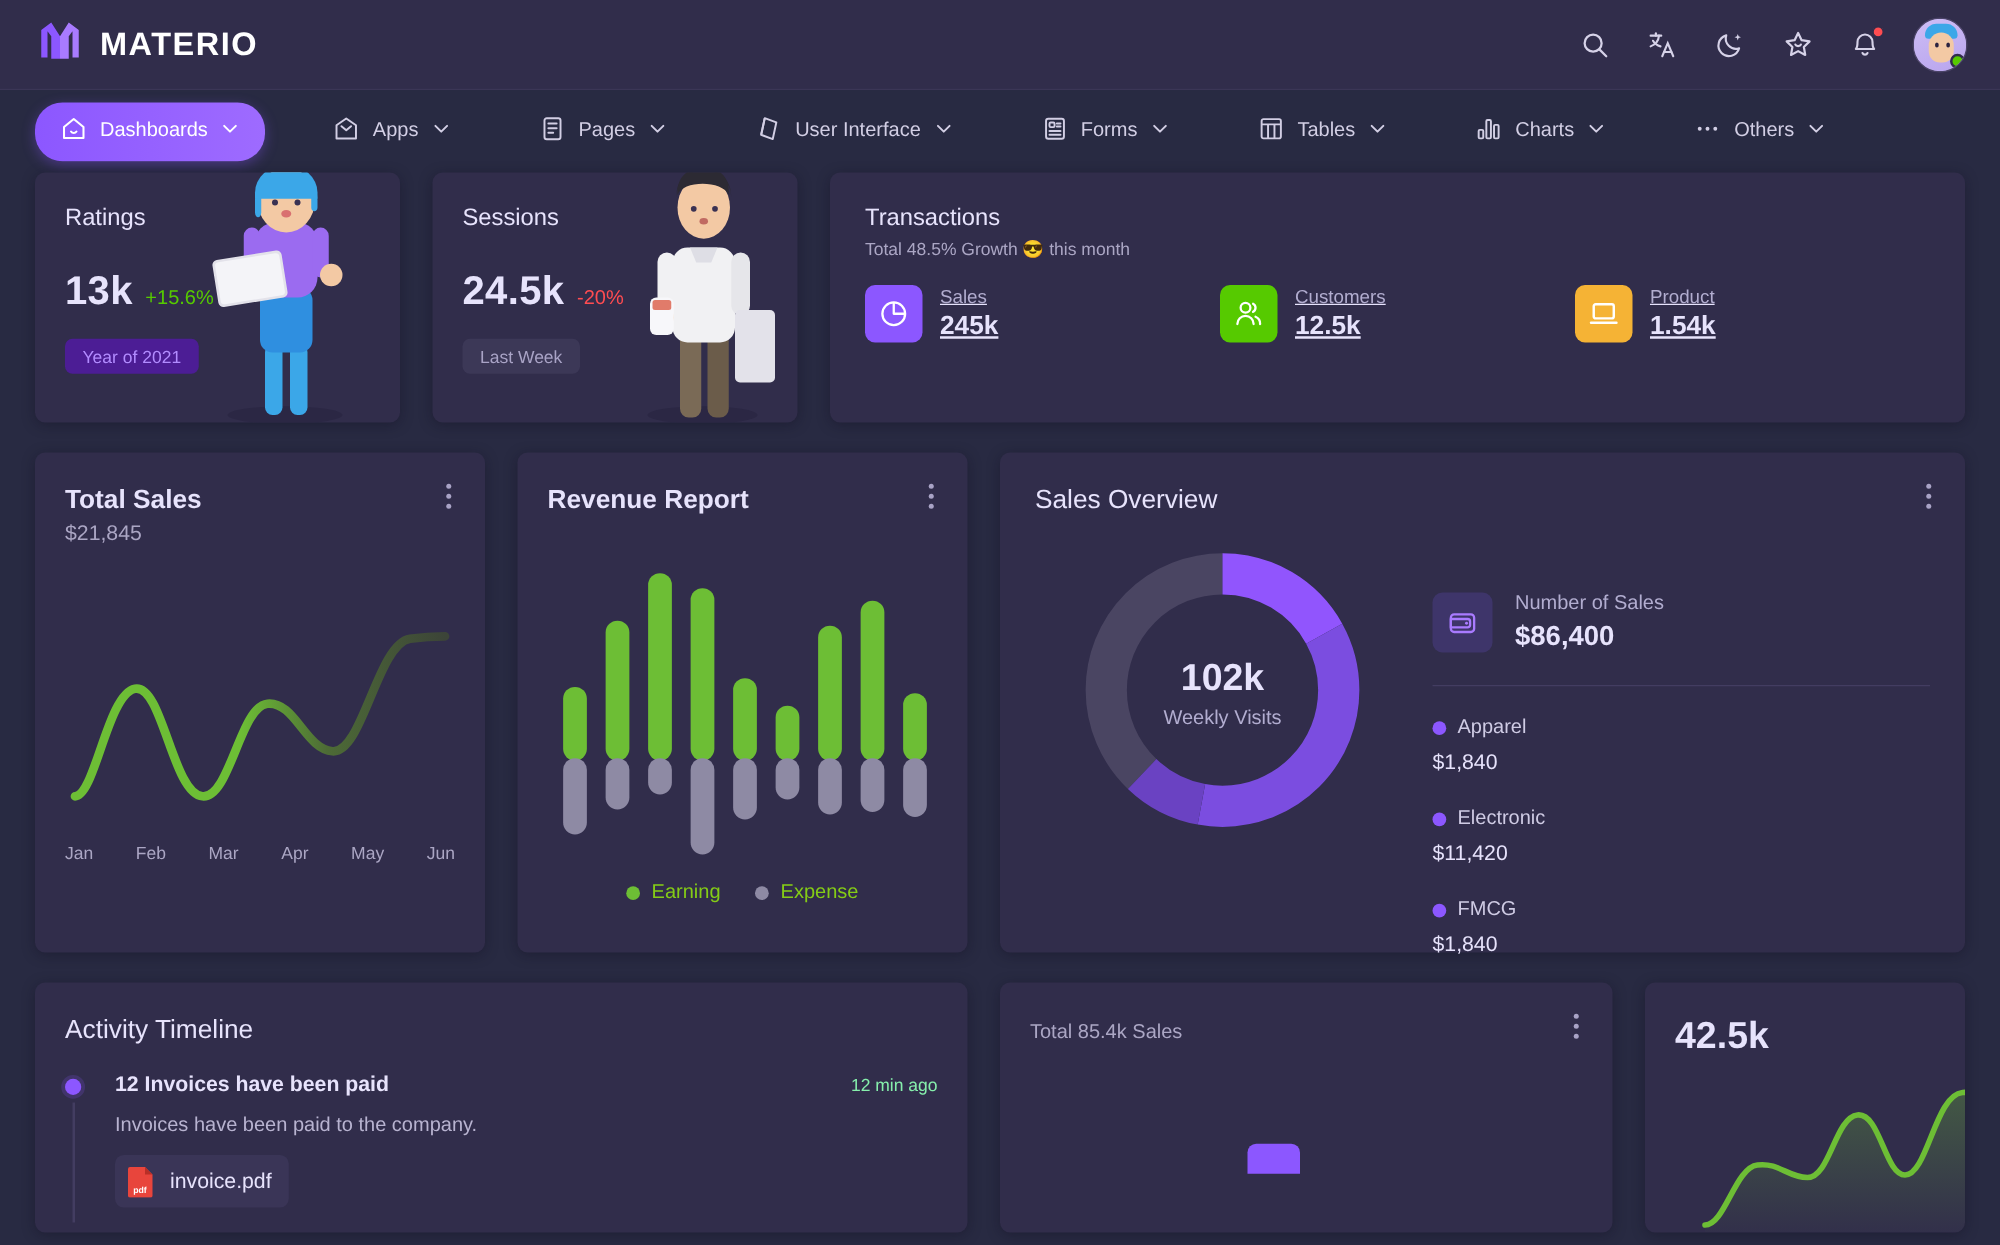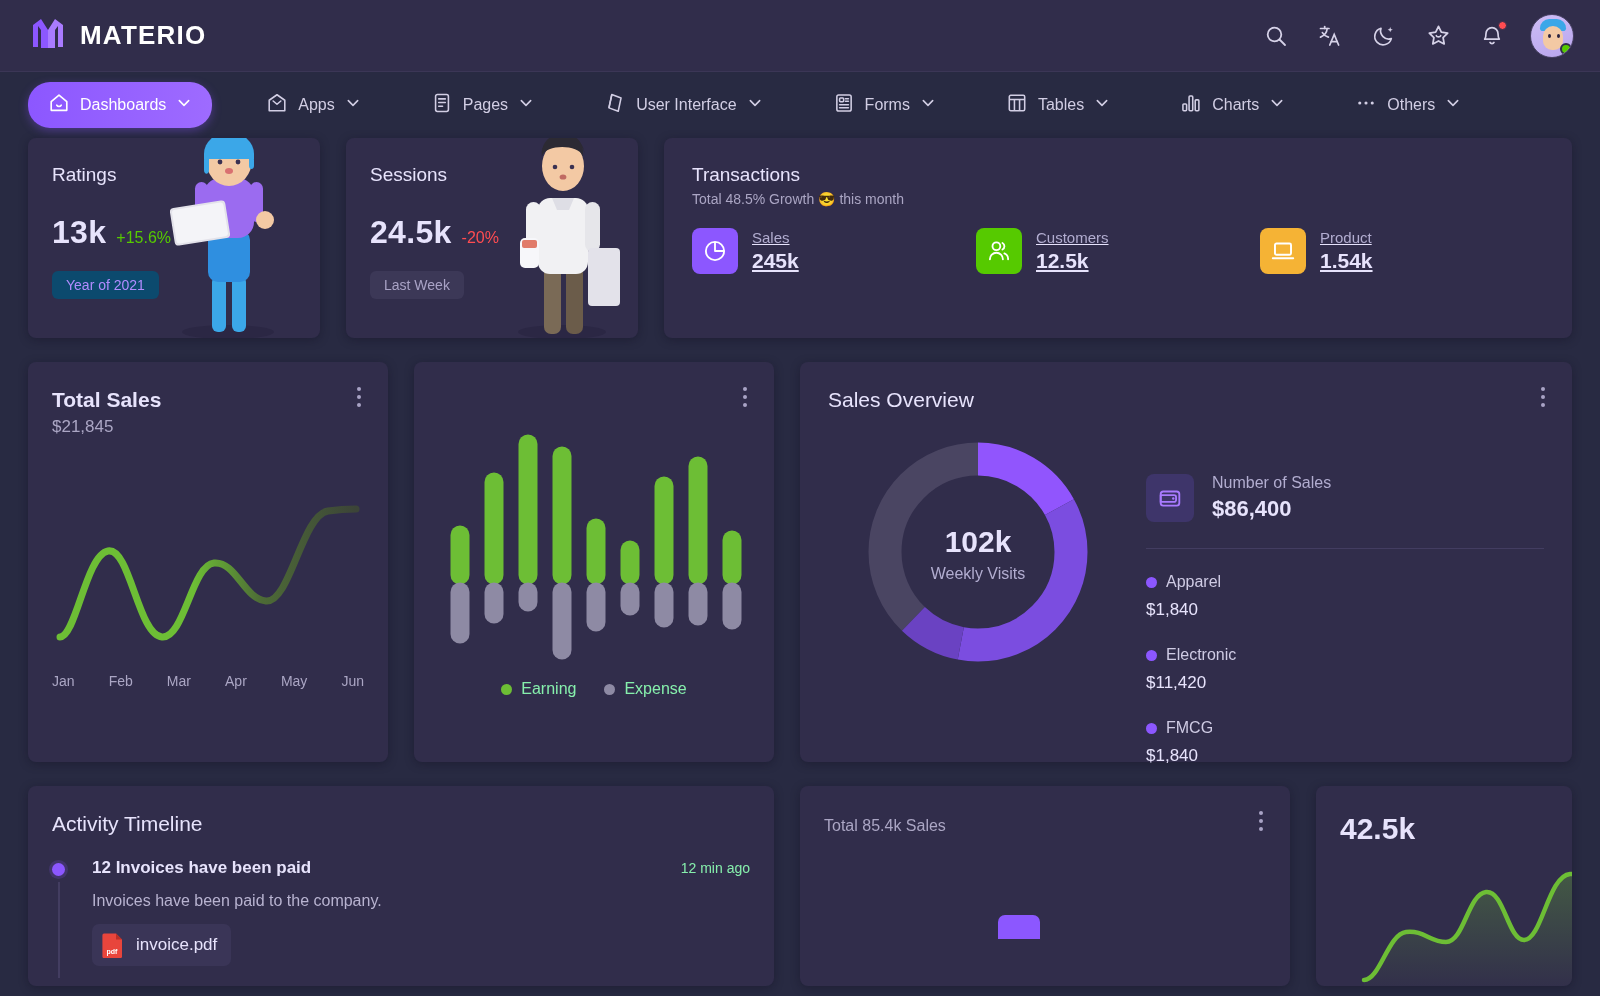--- a/index.html
+++ b/index.html
@@ -87,21 +87,21 @@
   .stat-card { width: 292px; height: 200px; padding: 26px 24px; overflow: hidden; }
   .stat-title { font-size: 19px; font-weight: 500; }
   .stat-row { display: flex; align-items: baseline; gap: 10px; margin-top: 28px; }
   .stat-value { font-size: 32px; font-weight: bold; letter-spacing: .3px; }
   .stat-delta { font-size: 16px; font-weight: 500; }
   .up { color: #56CA00; } .down { color: #FF4C51; }
   .chip {
     display: inline-block; margin-top: 20px; padding: 6px 14px;
     border-radius: 6px; font-size: 14px; font-weight: 500;
   }
-  .chip-primary { background: #0c4a6e; color: #b28cff; }
+  .chip-primary { background: #4c1d95; color: #b28cff; }
   .chip-muted { background: #3c3857; color: #a9a3c6; }
 
   
   .illus { position: absolute; bottom: 0; pointer-events: none; }
   .il-girl { right: 16px; bottom: 0; width: 150px; height: 212px; }
   .il-man  { right: 8px; bottom: 0; width: 140px; height: 212px; }
 
   
   .trans-card { flex: 1; height: 200px; padding: 26px 28px; }
   .trans-stats { display: flex; margin-top: 21px; text-decoration: underline; }
@@ -114,21 +114,21 @@
   .tstat-value { font-size: 21px; font-weight: bold; margin-top: 3px; }
 
   
   .sales-card { width: 360px; height: 400px; padding: 26px 24px; }
   .rev-card   { width: 360px; height: 400px; padding: 26px 24px; }
   .over-card  { flex: 1; height: 400px; padding: 26px 28px; }
 
   .months { display: flex; justify-content: space-between; font-size: 14px; color: #aba6c4; }
 
   .legend { display: flex; justify-content: center; gap: 28px; margin-top: 6px; }
-  .legend-item { display: flex; align-items: center; gap: 9px; font-size: 16px; color: #86efac; }
+  .legend-item { display: flex; align-items: center; gap: 9px; font-size: 16px; color: #84cc16; }
   .ldot { width: 11px; height: 11px; border-radius: 50%; }
 
   .over-body { display: flex; align-items: flex-start; margin-top: 14px; }
   .donut-wrap { width: 300px; display: flex; justify-content: center; }
   .over-right { flex: 1; padding-left: 18px; padding-top: 48px; }
   .nos-row { display: flex; align-items: center; gap: 18px; }
   .nos-ico {
     width: 48px; height: 48px; border-radius: 8px; background: #3e356a;
     display: flex; align-items: center; justify-content: center; flex: none;
   }
@@ -500,20 +500,21 @@
         <span>Jan</span>
         <span>Feb</span>
         <span>Mar</span>
         <span>Apr</span>
         <span>May</span>
         <span>Jun</span>
       </div>
     </div>
 
     <div class="card rev-card">
+      <div class="card-title" style="font-size:21px;font-weight:bold">Revenue Report</div>
       <div class="kebab">
           <i></i>
           <i></i>
           <i></i>
         </div>
 
       <svg width="312" height="250" viewBox="0 0 312 250" style="margin-top:32px">
         <g stroke-linecap="round" stroke-width="19">
 
           <g stroke="#6DBE35">

